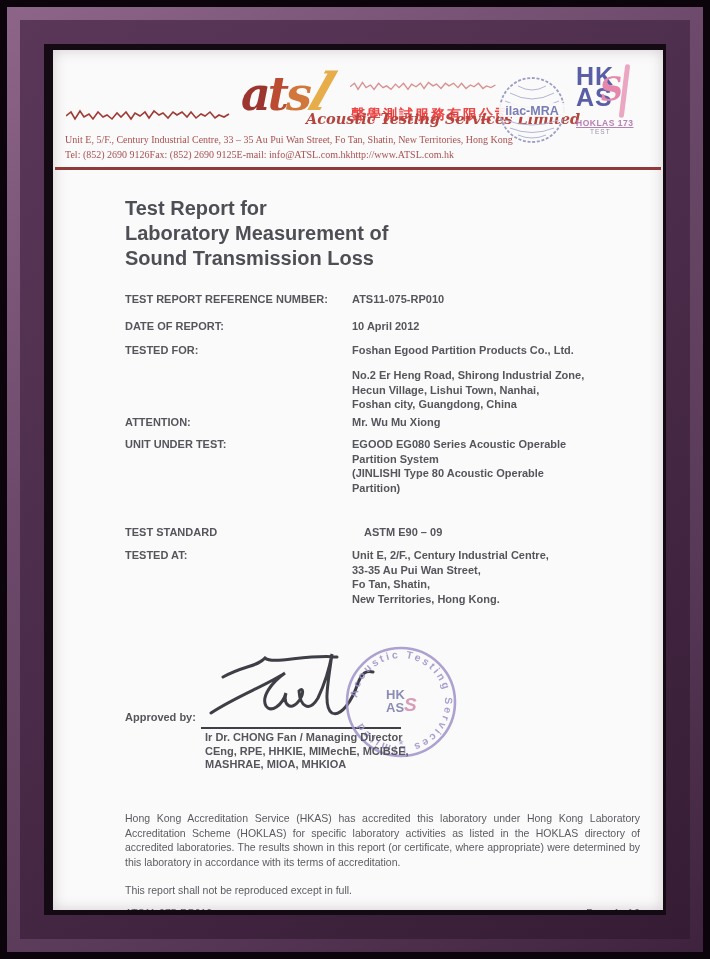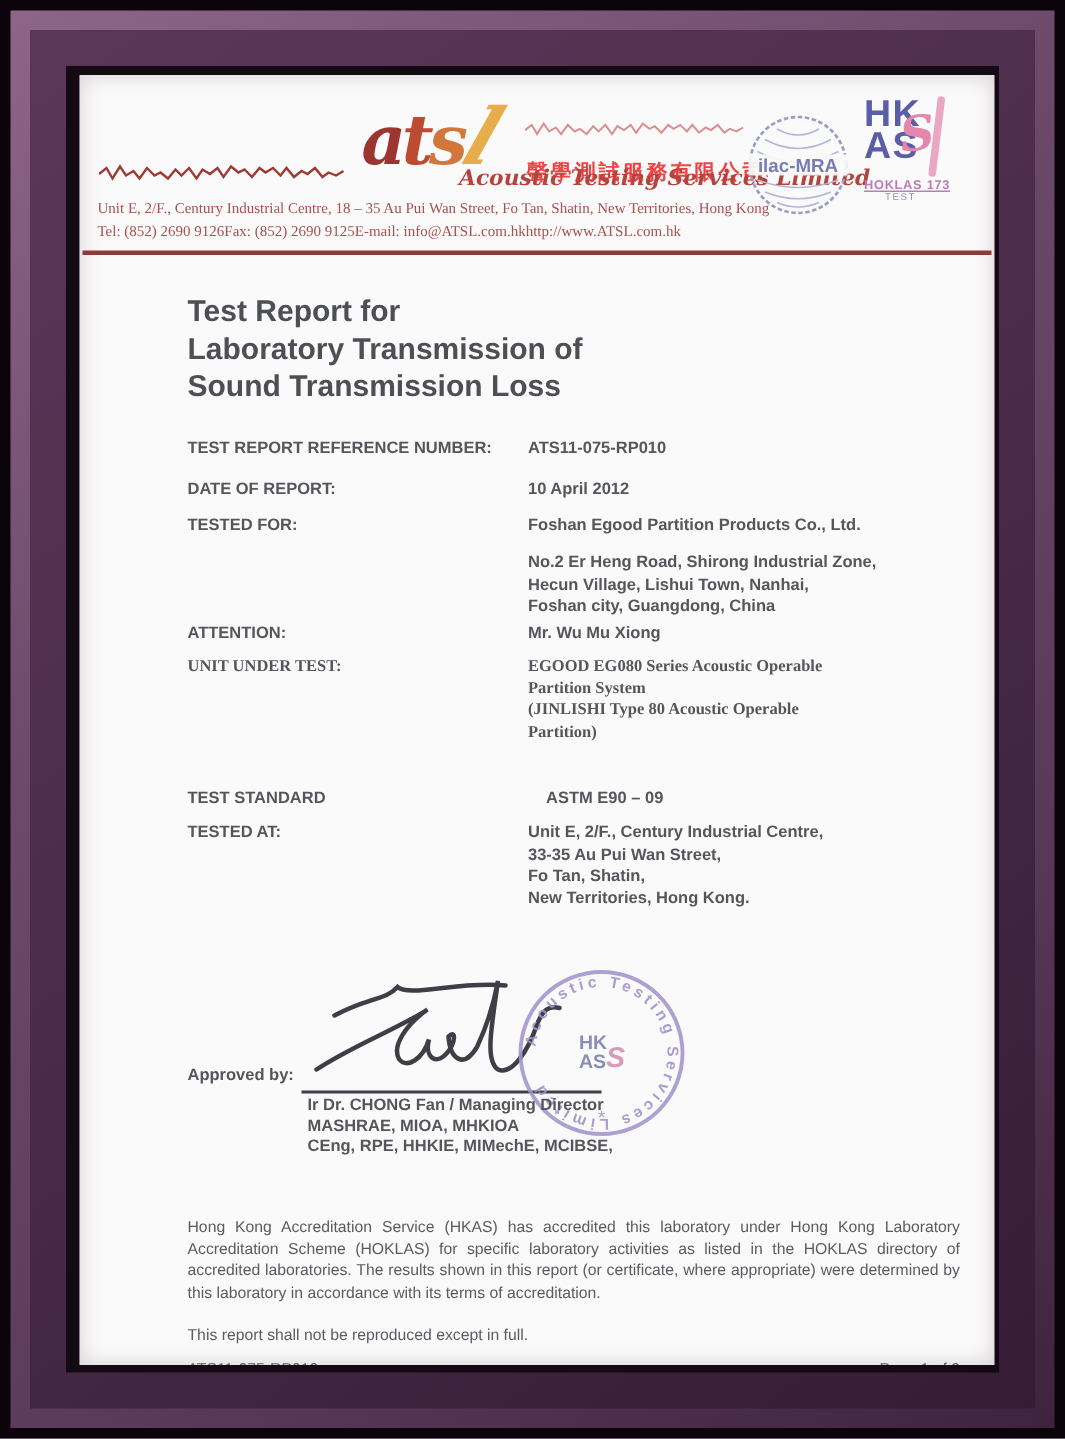--- a/index.html
+++ b/index.html
@@ -59,21 +59,21 @@
            font-size:10px;color:#a8504f;white-space:nowrap;}
   .rule{position:absolute;left:2px;right:2px;top:117px;height:3px;background:#8e3a39;}
   
   .body{padding:0 23px 0 72px;color:#55565c;}
   .title{margin:25px 0 0 0;font-size:20px;line-height:25px;font-weight:bold;color:#4e4f55;}
   .fields{margin-top:21px;}
   .frow{display:flex;font-size:11px;line-height:14.5px;font-weight:bold;}
   .fl{width:227px;flex:none;}
   .fv{flex:1;white-space:pre-line;}
   .mb12{margin-bottom:12px;} .mb9{margin-bottom:9.5px;} .mb11{margin-bottom:11px;}
-  .mb3{margin-bottom:3.5px;align-items:flex-end;} .mb7{margin-bottom:7.5px;} .mb30{margin-bottom:30px;font-family:Liberation Serif, serif;}
+  .mb3{margin-bottom:3.5px;align-items:flex-end;} .mb7{margin-bottom:7.5px;} .mb30{margin-bottom:30px;}
   .mb8{margin-bottom:8.5px;gap:12px;}
   
   .sig-area{position:relative;height:132px;margin-top:35px;font-size:11px;}
   .approved-label{position:absolute;left:0;top:70px;font-weight:600;}
   .sig-line{position:absolute;left:76px;top:86px;width:200px;border-top:2px solid #3f3f47;}
   .sig-svg{position:absolute;left:80px;top:2px;width:175px;height:82px;}
   .stamp{position:absolute;left:219px;top:4px;width:114px;height:114px;opacity:0.88;}
   .name-block{position:absolute;left:80px;top:90px;font-weight:bold;line-height:13.5px;}
   
   .accred{margin-top:38px;font-size:10.5px;line-height:14.5px;color:#5a5b61;text-align:justify;}
@@ -123,32 +123,32 @@
       <div class="hkas-block">
         <div>HK</div>
         <div>AS</div>
         <span class="hkas-accent">S</span>
         <span class="hkas-stroke"></span>
       </div>
       <div class="hkas-scheme">HOKLAS 173</div>
       <div class="hkas-scheme-sub">TEST</div>
     </div>
 
-    <div class="addr">Unit E, 2/F., Century Industrial Centre, 18 – 35 Au Pui Wan Street, Fo Tan, Shatin, New Territories, Hong Kong</div>
+    <div class="addr">Unit E, 5/F., Century Industrial Centre, 33 – 35 Au Pui Wan Street, Fo Tan, Shatin, New Territories, Hong Kong</div>
     <div class="contact">
       <span>Tel: (852) 2690 9126</span>
       <span>Fax: (852) 2690 9125</span>
       <span>E-mail: info@ATSL.com.hk</span>
       <span>http://www.ATSL.com.hk</span>
     </div>
     <div class="rule"></div>
   </header>
 
   <div class="body">
-    <h1 class="title"><span>Test Report for</span><br><span>Laboratory Transmission of</span><br><span>Sound Transmission Loss</span></h1>
+    <h1 class="title"><span>Test Report for</span><br><span>Laboratory Measurement of</span><br><span>Sound Transmission Loss</span></h1>
 
     <div class="fields">
       <div class="frow mb12">
         <div class="fl">TEST REPORT REFERENCE NUMBER:</div>
         <div class="fv">ATS11-075-RP010</div>
       </div>
       <div class="frow mb9">
         <div class="fl">DATE OF REPORT:</div>
         <div class="fv">10 April 2012</div>
       </div>
@@ -205,22 +205,22 @@
           <textPath href="#ring" startOffset="4">Acoustic  Testing  Services  Limited</textPath>
         </text>
         <text x="42" y="54" font-size="13" font-weight="bold" fill="#7a7fb0">HK</text>
         <text x="42" y="67" font-size="13" font-weight="bold" fill="#7a7fb0">AS</text>
         <text x="60" y="66" font-size="19" font-style="italic" font-weight="bold" fill="#d490ae">S</text>
         <text x="57" y="104" text-anchor="middle" font-size="13" fill="#9f92ca">*</text>
       </svg>
       <div class="approved-label">Approved by:</div>
       <div class="name-block">
         <div>Ir Dr. CHONG Fan / Managing Director</div>
+        <div>CEng, RPE, HHKIE, MIMechE, MCIBSE,</div>
         <div>MASHRAE, MIOA, MHKIOA</div>
-        <div>CEng, RPE, HHKIE, MIMechE, MCIBSE,</div>
       </div>
     </div>
 
     <p class="accred">Hong Kong Accreditation Service (HKAS) has accredited this laboratory under Hong Kong Laboratory Accreditation Scheme (HOKLAS) for specific laboratory activities as listed in the HOKLAS directory of accredited laboratories. The results shown in this report (or certificate, where appropriate) were determined by this laboratory in accordance with its terms of accreditation.</p>
     <p class="note">This report shall not be reproduced except in full.</p>
     <div class="bottom-row">
       <span>ATS11-075-RP010</span>
       <span>Page 1 of 9</span>
     </div>
   </div>

